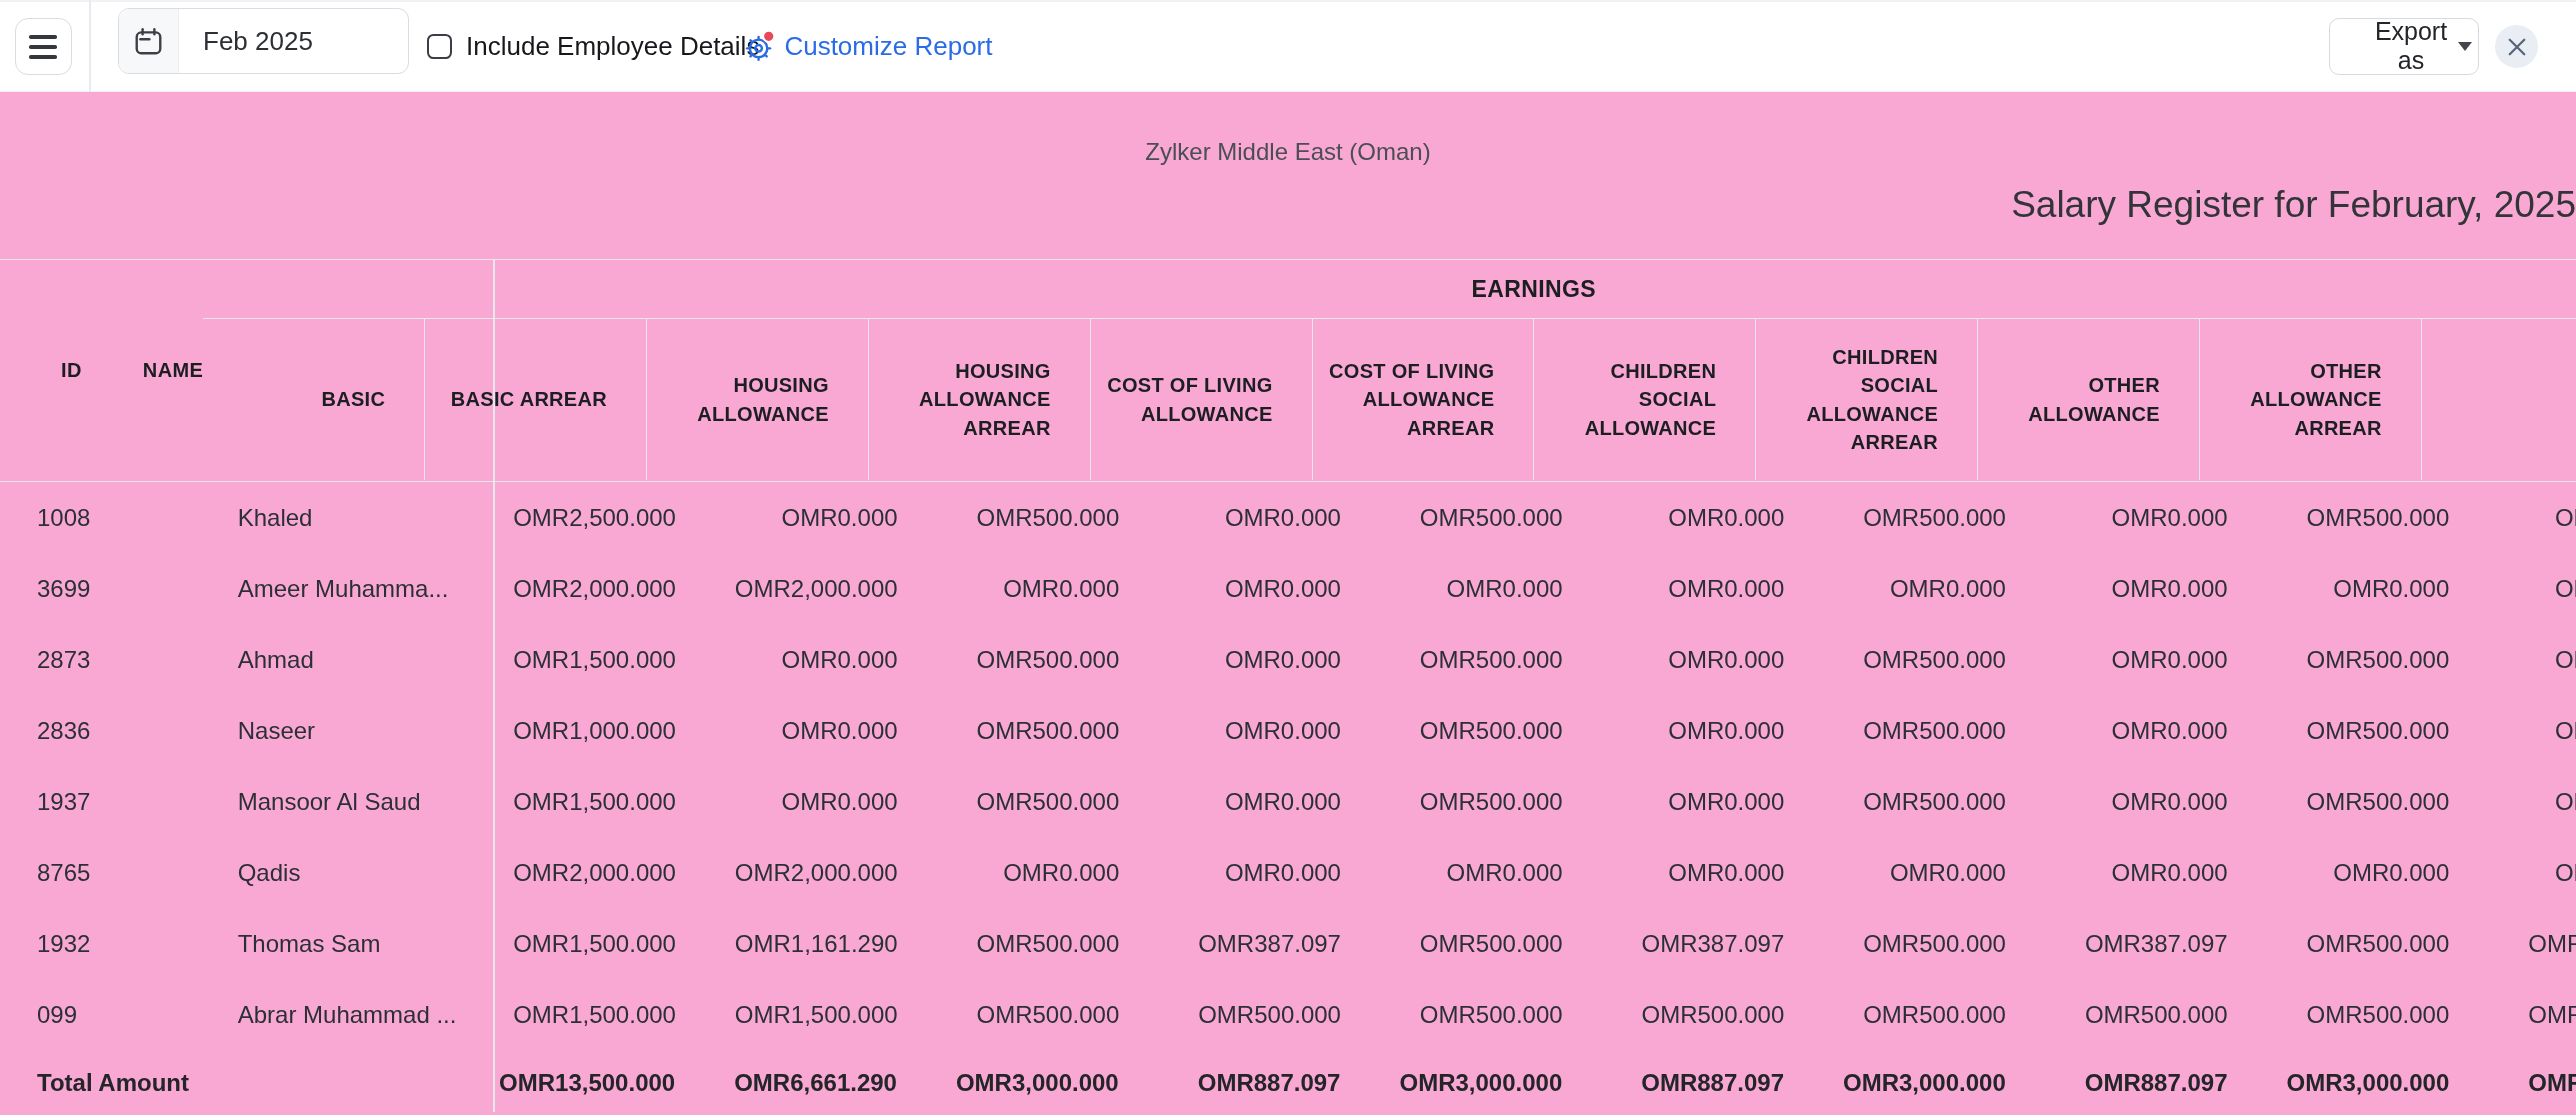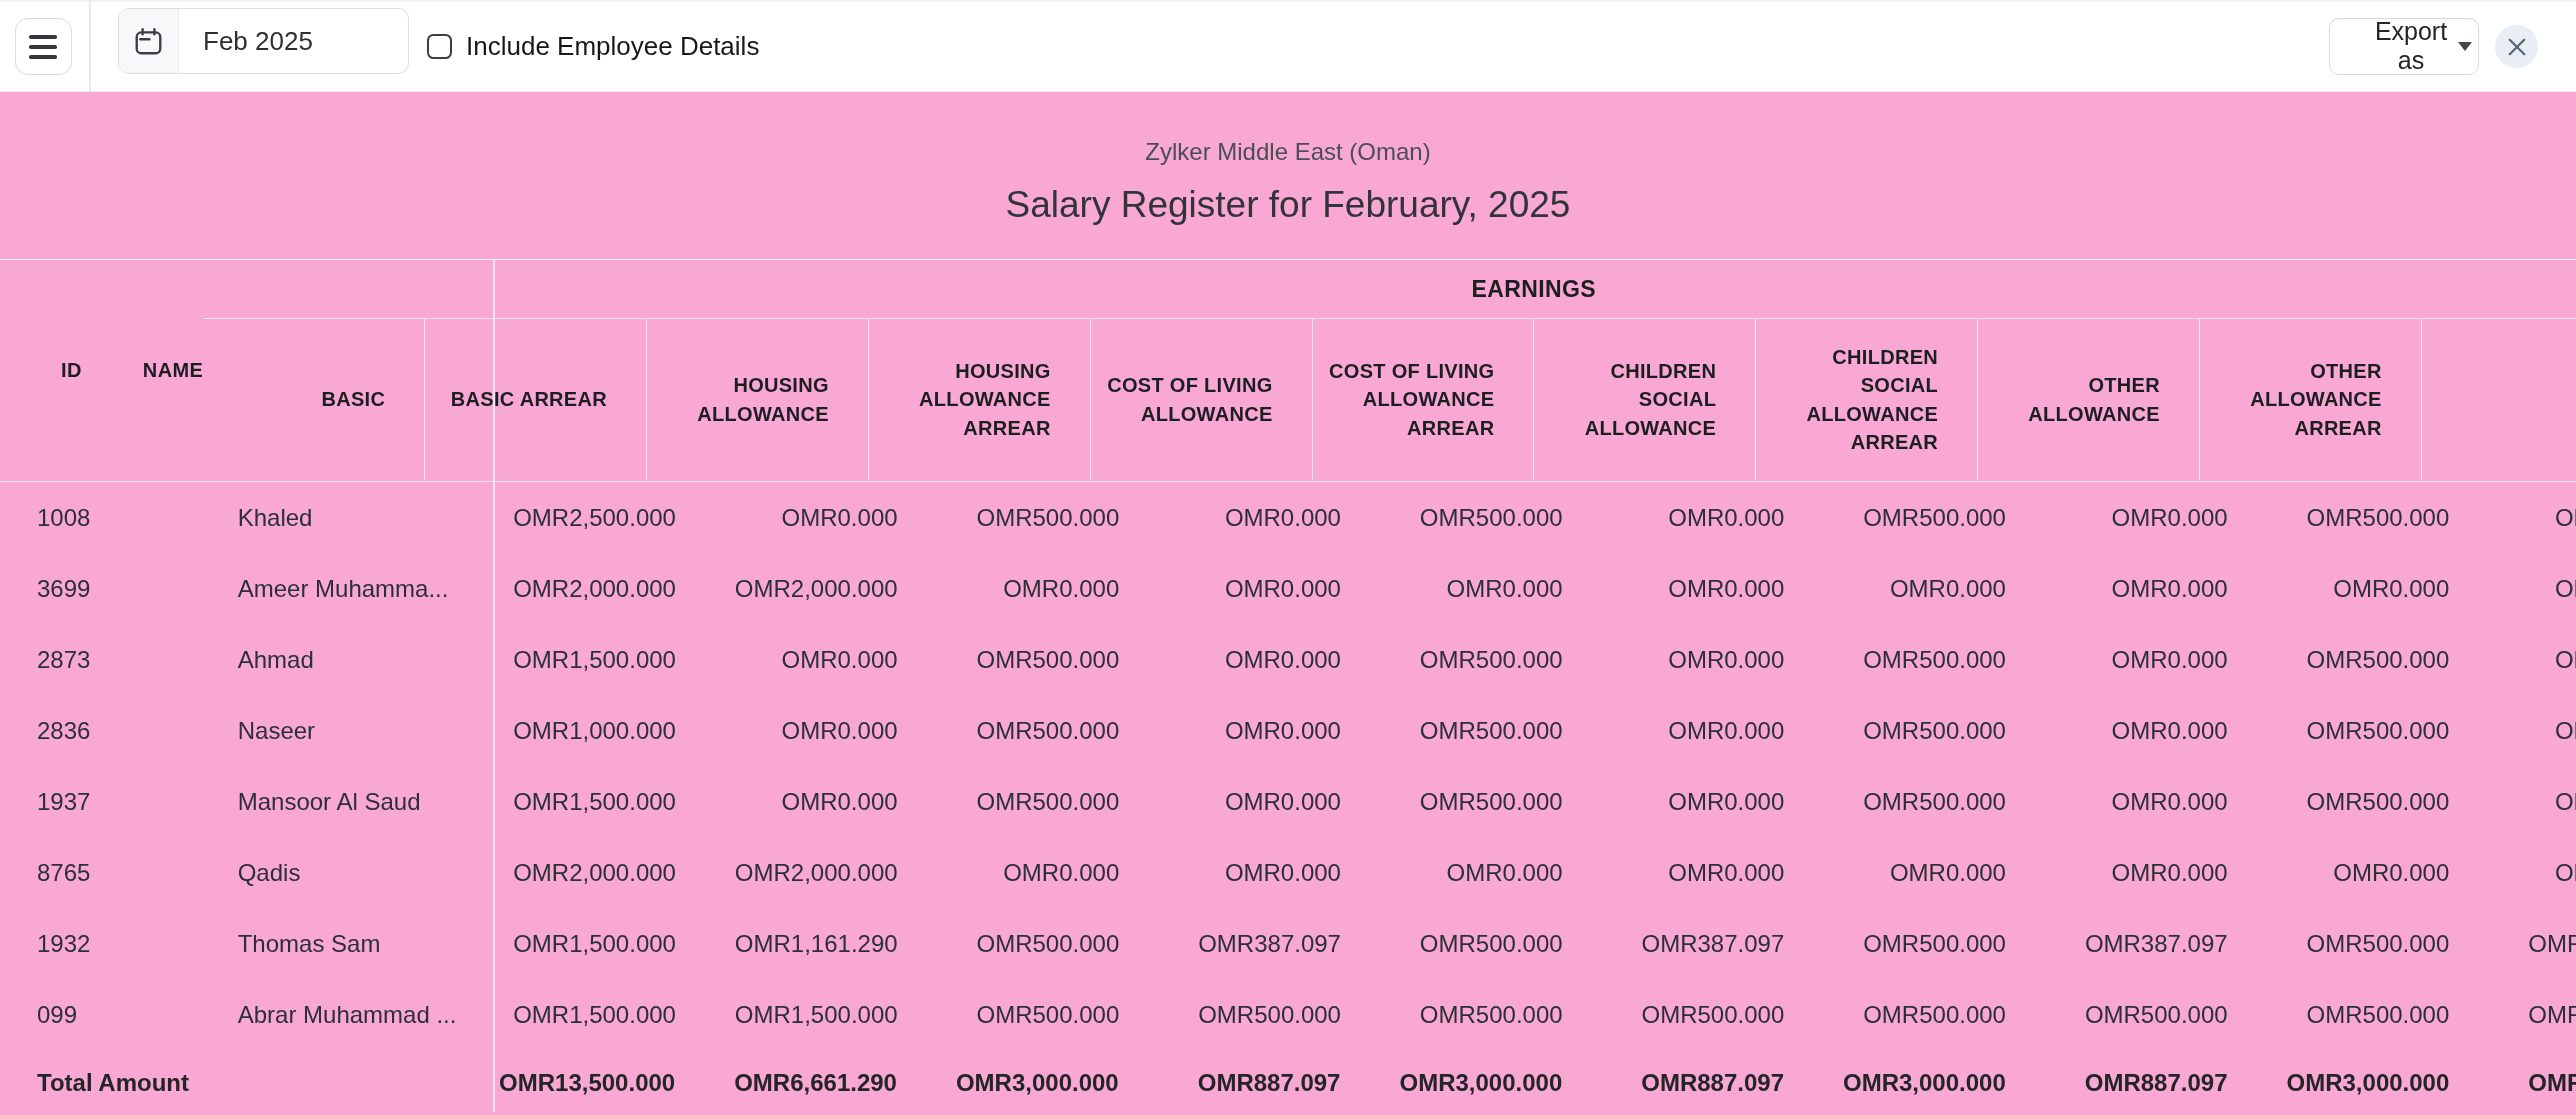--- a/index.html
+++ b/index.html
@@ -47,21 +47,21 @@
     display:flex;align-items:center;justify-content:center;gap:11px;cursor:pointer;padding-left:45px;
   }
   .export-label{font-size:25px;color:#222529;}
   .caret-down{width:0;height:0;border-left:7.4px solid transparent;border-right:7.4px solid transparent;border-top:9.2px solid #43464c;}
   .close-btn{
     position:absolute;left:2495px;top:25px;width:43px;height:43px;border-radius:50%;
     background:#e9edf4;border:none;display:flex;align-items:center;justify-content:center;cursor:pointer;
   }
   
   .company{position:absolute;top:138px;left:0;width:2576px;text-align:center;font-size:24px;color:#4b4e54;}
-  .report-title{position:absolute;top:184px;left:0;width:2576px;text-align:center;font-size:37px;font-weight:500;color:#323439;}
+  .report-title{position:absolute;top:184px;left:0;width:2576px;text-align:right;font-size:37px;font-weight:500;color:#323439;}
   
   .table{position:absolute;top:259px;left:0;width:2710px;border-top:1.8px solid var(--border);box-sizing:border-box;}
   .thead{display:flex;height:222px;border-bottom:1.8px solid var(--border);box-sizing:border-box;}
   .h-id,.h-name{display:flex;align-items:center;font-size:20px;font-weight:700;color:var(--text-dark);letter-spacing:0.4px;box-sizing:border-box;margin-left:24px;}
   .h-id{width:201px;padding-left:37px;}
   .h-name{width:293px;padding-left:37px;}
   .egroup{width:2661px;display:flex;flex-direction:column;}
   .eband{height:59px;border-bottom:1.8px solid var(--border);box-sizing:border-box;display:flex;align-items:center;justify-content:center;}
   .eband span{font-size:23px;font-weight:700;color:var(--text-dark);letter-spacing:0.4px;}
   .ecols{display:flex;height:161px;}
@@ -104,20 +104,40 @@
         </svg>
       </div>
       <div class="date-text">Feb 2025</div>
     </div>
 
     <label class="checkbox-group">
       <span class="checkbox-box"></span>
       <span class="checkbox-label">Include Employee Details</span>
     </label>
 
+    <div class="customize">
+      <span class="gear-wrap">
+        <svg width="35" height="35" viewBox="0 0 38 38">
+          <g stroke="#2b6ce6" stroke-width="2.6" fill="none" stroke-linecap="round">
+            <circle cx="18" cy="21" r="9.5"></circle>
+            <circle cx="18" cy="21" r="3.6"></circle>
+            <line x1="18" y1="8.5" x2="18" y2="11.5"></line>
+            <line x1="18" y1="30.5" x2="18" y2="33.5"></line>
+            <line x1="5.5" y1="21" x2="8.5" y2="21"></line>
+            <line x1="27.5" y1="21" x2="30.5" y2="21"></line>
+            <line x1="9.2" y1="12.2" x2="11.3" y2="14.3"></line>
+            <line x1="24.7" y1="27.7" x2="26.8" y2="29.8"></line>
+            <line x1="9.2" y1="29.8" x2="11.3" y2="27.7"></line>
+            <line x1="24.7" y1="14.3" x2="26.8" y2="12.2"></line>
+          </g>
+          <circle cx="29" cy="8" r="6" fill="#e8485c" stroke="#ffffff" stroke-width="2"></circle>
+        </svg>
+      </span>
+      <span class="customize-label">Customize Report</span>
+    </div>
 
     <button class="export-btn">
       <span class="export-label">Export as</span>
       <span class="caret-down"></span>
     </button>
 
     <button class="close-btn">
       <svg width="20" height="20" viewBox="0 0 22 22" stroke="#59637a" stroke-width="2.4" stroke-linecap="round">
         <line x1="3" y1="3" x2="19" y2="19"></line>
         <line x1="19" y1="3" x2="3" y2="19"></line>

